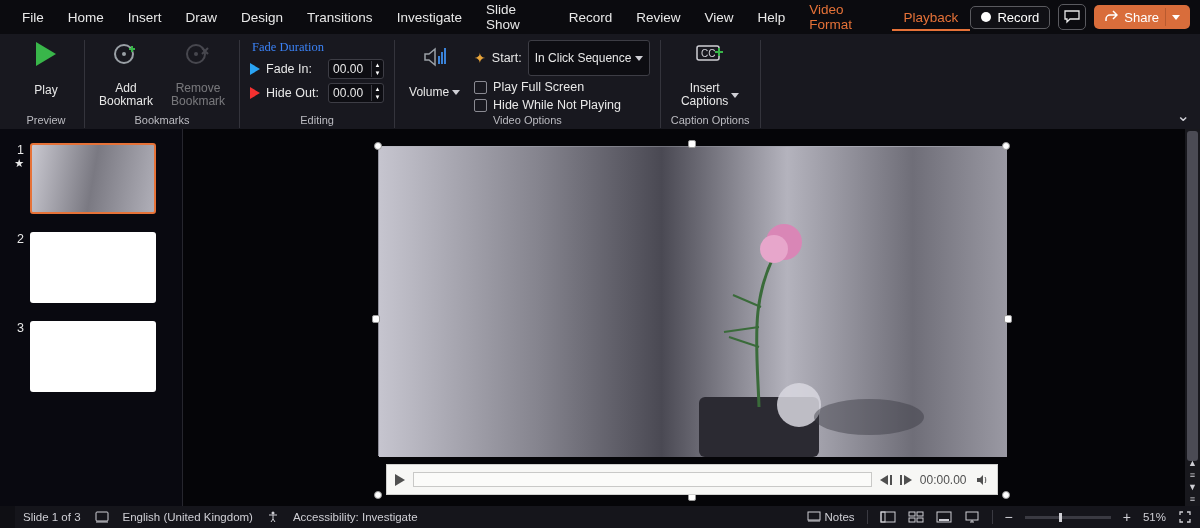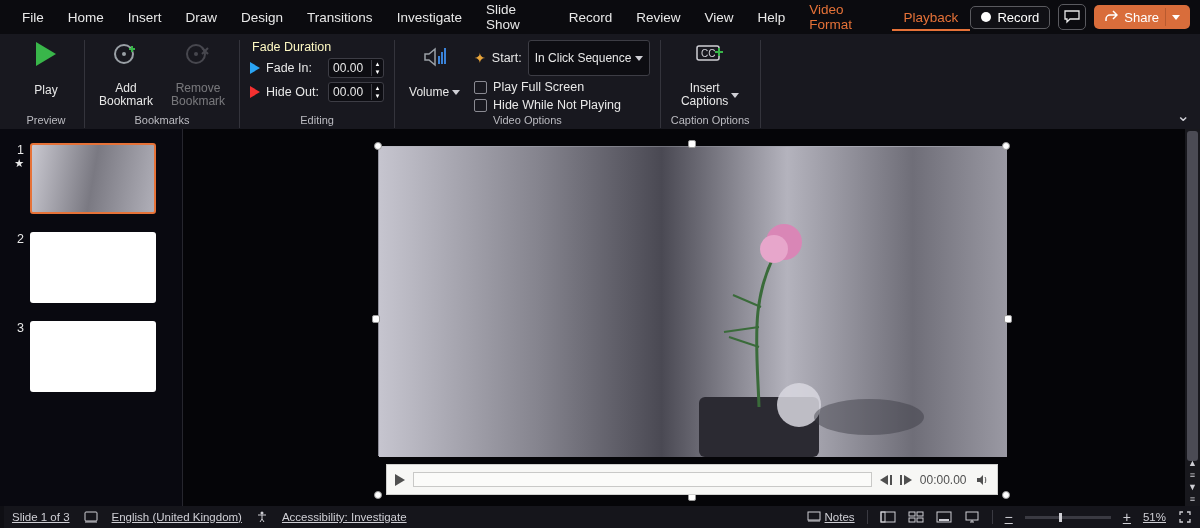--- a/index.html
+++ b/index.html
@@ -23,21 +23,21 @@
   .group { display:flex; flex-direction:column; align-items:center; justify-content:space-between; padding:0 10px; border-right:1px solid #34343c; height:88px;}
   .group:last-of-type { border-right:none; }
   .group-body { display:flex; align-items:flex-start; gap:10px;}
   .group-label { font-size:11px; color:#bcbcc2; margin-top:auto; padding-bottom:2px; }
   .big-btn { display:flex; flex-direction:column; align-items:center; justify-content:center; gap:16px; padding:2px 4px; min-width:56px;}
   .big-btn.disabled { opacity:0.45; }
   .big-label { font-size:12px; color:#e8e8e8; text-align:center; line-height:13px;}
   .play-tri { width:0;height:0;border-top:12px solid transparent;border-bottom:12px solid transparent;border-left:20px solid #39b64a; margin-bottom:2px;}
 
   .fade-col { display:flex; flex-direction:column; gap:4px; }
-  .fade-title { font-size:12.5px; color:#fef9c3; padding-left:2px; }
+  .fade-title { font-size:12.5px; color:#3b82f6; padding-left:2px;font-family:Liberation Serif, serif; }
   .fade-row { display:flex; align-items:center; gap:6px; }
   .fade-row .tri-in { width:0;height:0;border-top:6px solid transparent;border-bottom:6px solid transparent;border-left:10px solid #2aa4f4;}
   .fade-row .tri-out { width:0;height:0;border-top:6px solid transparent;border-bottom:6px solid transparent;border-left:10px solid #f43030;}
   .fade-lbl { font-size:12.5px; color:#e8e8e8; width:56px;}
   .spin { display:flex; align-items:center; background:#0d0d12; border:1px solid #3d3d45; border-radius:3px; }
   .spin input { width:42px; background:transparent; border:none; color:#e8e8e8; font-size:12px; padding:2px 4px; outline:none;}
   .spin .arrows { width:12px; display:flex; flex-direction:column; border-left:1px solid #3d3d45;}
   .spin .arrows span { height:8px; display:flex; align-items:center; justify-content:center;}
   .spin .arrows .up { font-size:6px; line-height:6px;}
   .spin .arrows .dn { font-size:6px; line-height:6px;}
@@ -74,21 +74,21 @@
   .pb-skip.l { border-right:8px solid #505050;}
   .pb-skip.r { border-left:8px solid #505050;}
   .pb-time { font-size:12px; color:#505050; font-variant-numeric:tabular-nums;}
 
   .vscroll { width:15px; background:#18181d; position:absolute; right:0; top:0; bottom:0;}
   .vscroll .thumb-s { position:absolute; top:2px; left:2px; right:2px; height:330px; background:#4b4b54; border-radius:3px;}
   .vscroll .btns { position:absolute; bottom:2px; left:0; right:0; display:flex; flex-direction:column; align-items:center; gap:3px;}
   .vscroll .btns span{ color:#cfcfd5; font-size:9px; line-height:9px;}
 
   
-  .status { position:absolute; left:4px; right:0; bottom:0; height:22px; background:#15151b; display:flex; align-items:center; color:#cfcfd5; font-size:11.5px; padding:0 8px; gap:14px;text-decoration:underline;}
+  .status { position:absolute; left:15px; right:0; bottom:0; height:22px; background:#15151b; display:flex; align-items:center; color:#cfcfd5; font-size:11.5px; padding:0 8px; gap:14px;}
   .status .right { margin-left:auto; display:flex; align-items:center; gap:12px;}
   .vsep { width:1px; height:14px; background:#3a3a42;}
   .zoom-track { width:86px; height:3px; background:#3a3a42; position:relative;}
   .zoom-thumb { position:absolute; left:34px; top:-3px; width:3px; height:9px; background:#cfcfd5;}
   .ico { display:inline-flex; align-items:center; justify-content:center;}
   .ico svg { display:block; }
 </style>
 </head>
 <body>
 

